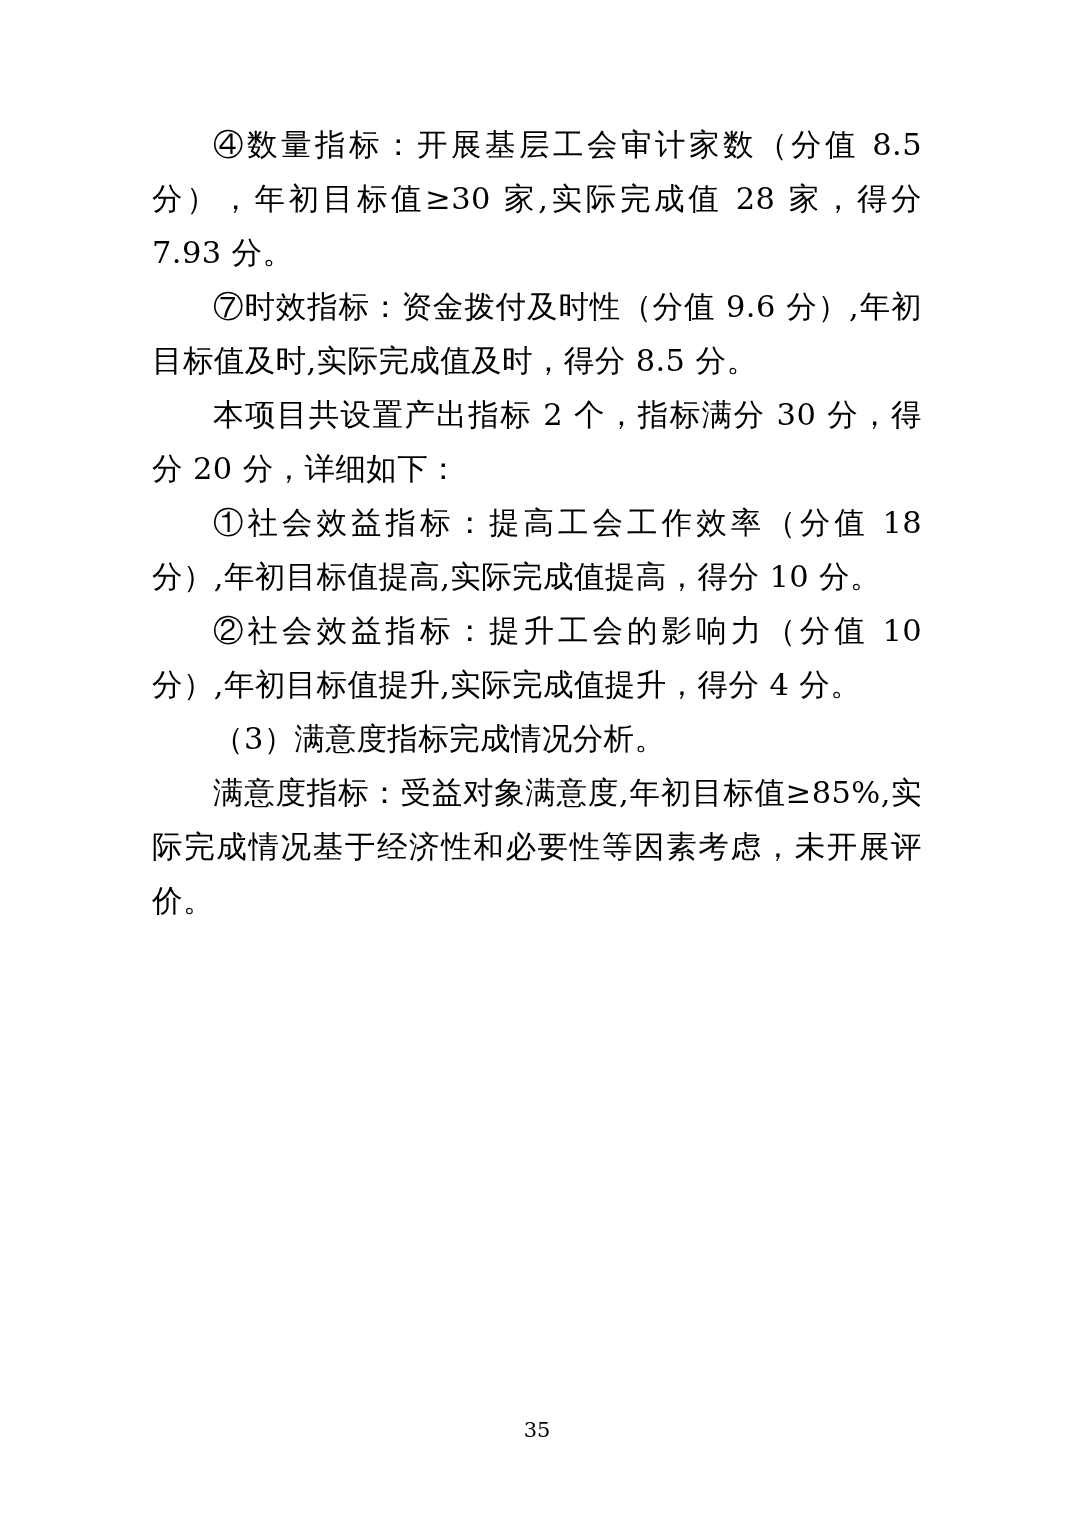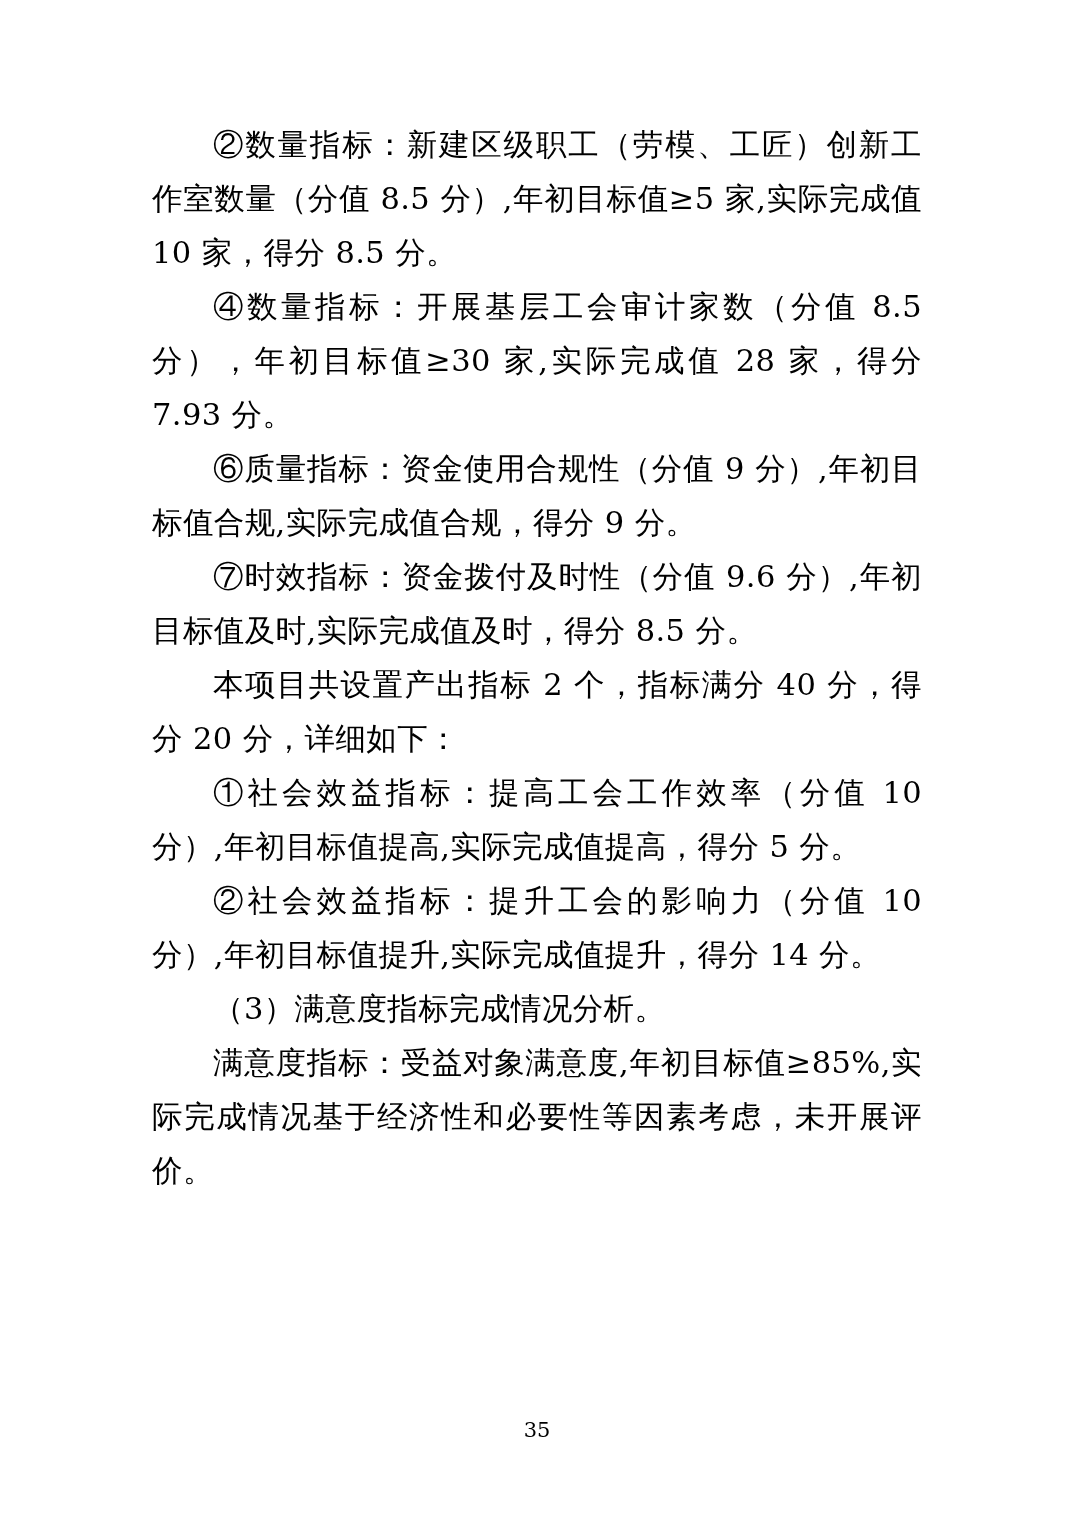--- a/index.html
+++ b/index.html
@@ -45,25 +45,23 @@
     font-family: "DejaVu Serif", "Liberation Serif", serif;
     color: #000;
     margin-top: 48px;
   }
 </style>
 </head>
 <body>
 
 <div class="page">
   <div class="body-text">
-    <p class="para">②数量指标：新建区级职工（劳模、工匠）创新工作室数量（分值 8.5 分）,年初目标值≥5 家,实际完成值 10 家，得分 8.5 分。</p>
     <p class="para">④数量指标：开展基层工会审计家数（分值 8.5 分），年初目标值≥30 家,实际完成值 28 家，得分 7.93 分。</p>
-    <p class="para">⑥质量指标：资金使用合规性（分值 9 分）,年初目标值合规,实际完成值合规，得分 9 分。</p>
     <p class="para">⑦时效指标：资金拨付及时性（分值 9.6 分）,年初目标值及时,实际完成值及时，得分 8.5 分。</p>
-    <p class="para">本项目共设置产出指标 2 个，指标满分 40 分，得分 20 分，详细如下：</p>
-    <p class="para">①社会效益指标：提高工会工作效率（分值 10 分）,年初目标值提高,实际完成值提高，得分 5 分。</p>
-    <p class="para">②社会效益指标：提升工会的影响力（分值 10 分）,年初目标值提升,实际完成值提升，得分 14 分。</p>
+    <p class="para">本项目共设置产出指标 2 个，指标满分 30 分，得分 20 分，详细如下：</p>
+    <p class="para">①社会效益指标：提高工会工作效率（分值 18 分）,年初目标值提高,实际完成值提高，得分 10 分。</p>
+    <p class="para">②社会效益指标：提升工会的影响力（分值 10 分）,年初目标值提升,实际完成值提升，得分 4 分。</p>
     <p class="para">（3）满意度指标完成情况分析。</p>
     <p class="para">满意度指标：受益对象满意度,年初目标值≥85%,实际完成情况基于经济性和必要性等因素考虑，未开展评价。</p>
 
   </div>
   <div class="page-number">35</div>
 </div>
 
 </body></html>

